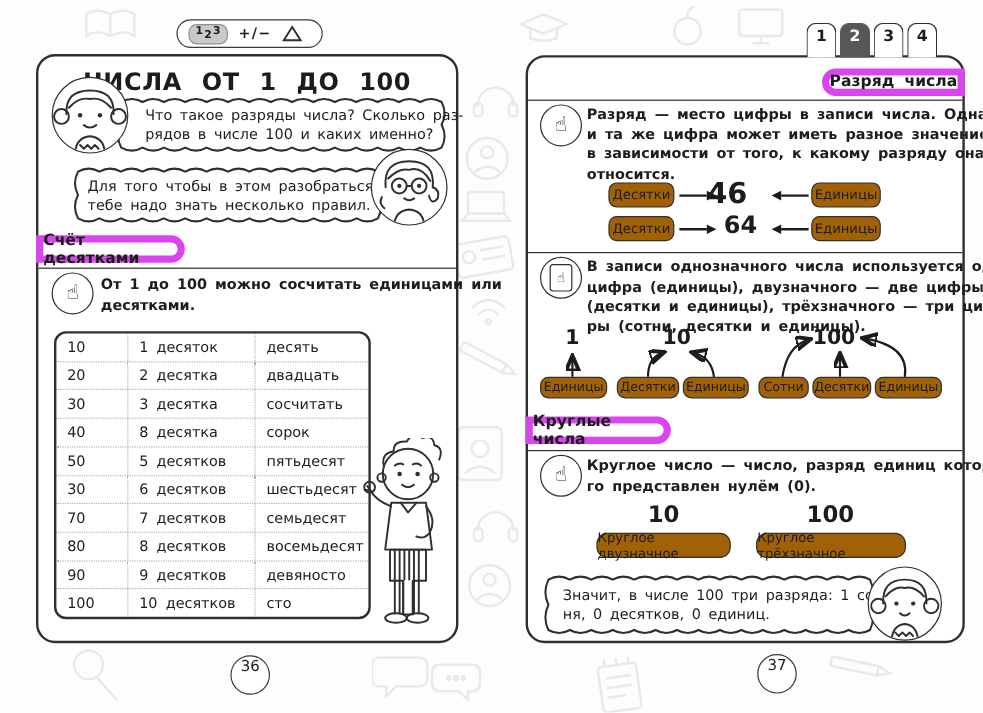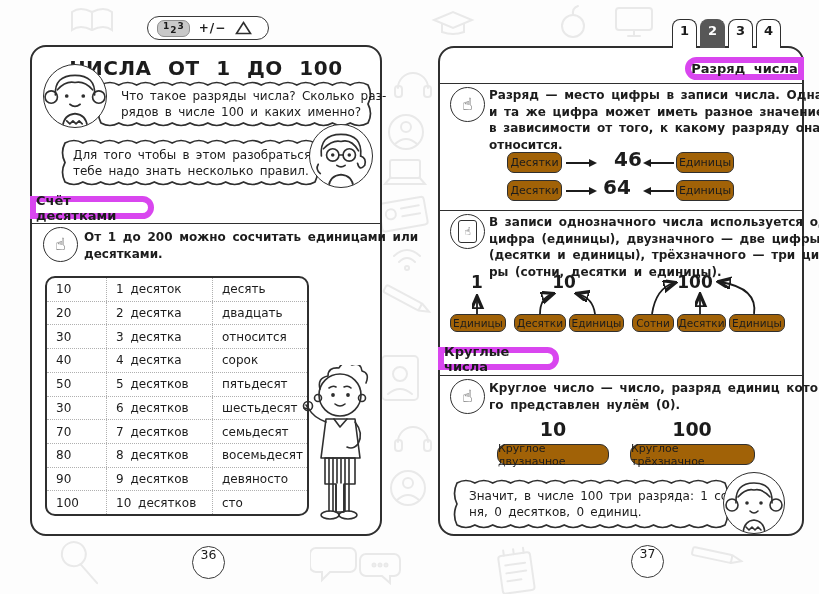--- a/index.html
+++ b/index.html
@@ -224,42 +224,42 @@
     </div>
 
     <div class="sec sec-left" style="left:-2px;top:149px;width:124px;height:23px">
       <span>Счёт десятками</span>
     </div>
     <div class="hr" style="top:176px"></div>
 
     <div class="ricon" style="left:11px;top:180px">
         <span class="hand">☝</span>
       </div>
-    <div class="ml" style="left:52px;top:182px">От 1 до 200 можно сосчитать единицами или
+    <div class="ml" style="left:52px;top:182px">От 1 до 100 можно сосчитать единицами или
 десятками.</div>
 
     <div class="tens-table" style="left:13px;top:229px;width:264px;height:240px">
       <div class="trow">
           <div class="tcell c1">10</div>
           <div class="tcell c2">1 десяток</div>
           <div class="tcell c3">десять</div>
         </div>
       <div class="trow">
           <div class="tcell c1">20</div>
           <div class="tcell c2">2 десятка</div>
           <div class="tcell c3">двадцать</div>
         </div>
       <div class="trow">
           <div class="tcell c1">30</div>
           <div class="tcell c2">3 десятка</div>
-          <div class="tcell c3">относится</div>
+          <div class="tcell c3">сосчитать</div>
         </div>
       <div class="trow">
           <div class="tcell c1">40</div>
-          <div class="tcell c2">4 десятка</div>
+          <div class="tcell c2">8 десятка</div>
           <div class="tcell c3">сорок</div>
         </div>
       <div class="trow">
           <div class="tcell c1">50</div>
           <div class="tcell c2">5 десятков</div>
           <div class="tcell c3">пятьдесят</div>
         </div>
       <div class="trow">
           <div class="tcell c1">30</div>
           <div class="tcell c2">6 десятков</div>
@@ -325,21 +325,21 @@
 в зависимости от того, к какому разряду она
 относится.</div>
 
     <div class="box" style="left:67px;top:104px;width:55px;height:21px">
         <span>Десятки</span>
       </div>
     <svg class="arrow-svg" style="left:126px;top:110px" width="32" height="10" viewBox="0 0 32 10">
         <line x1="0" y1="5" x2="23" y2="5"></line>
         <path d="M23,1 L31,5 L23,9 Z"></path>
       </svg>
-    <div class="bignum" style="left:166px;top:99px;width:44px;font-size:20px">46</div>
+    <div class="bignum" style="left:144px;top:99px;width:44px;font-size:24px">46</div>
     <svg class="arrow-svg" style="left:202px;top:110px" width="32" height="10" viewBox="0 0 32 10">
         <line x1="9" y1="5" x2="32" y2="5"></line>
         <path d="M9,1 L1,5 L9,9 Z"></path>
       </svg>
     <div class="box" style="left:236px;top:104px;width:58px;height:21px">
         <span>Единицы</span>
       </div>
 
     <div class="box" style="left:67px;top:132px;width:55px;height:21px">
         <span>Десятки</span>

